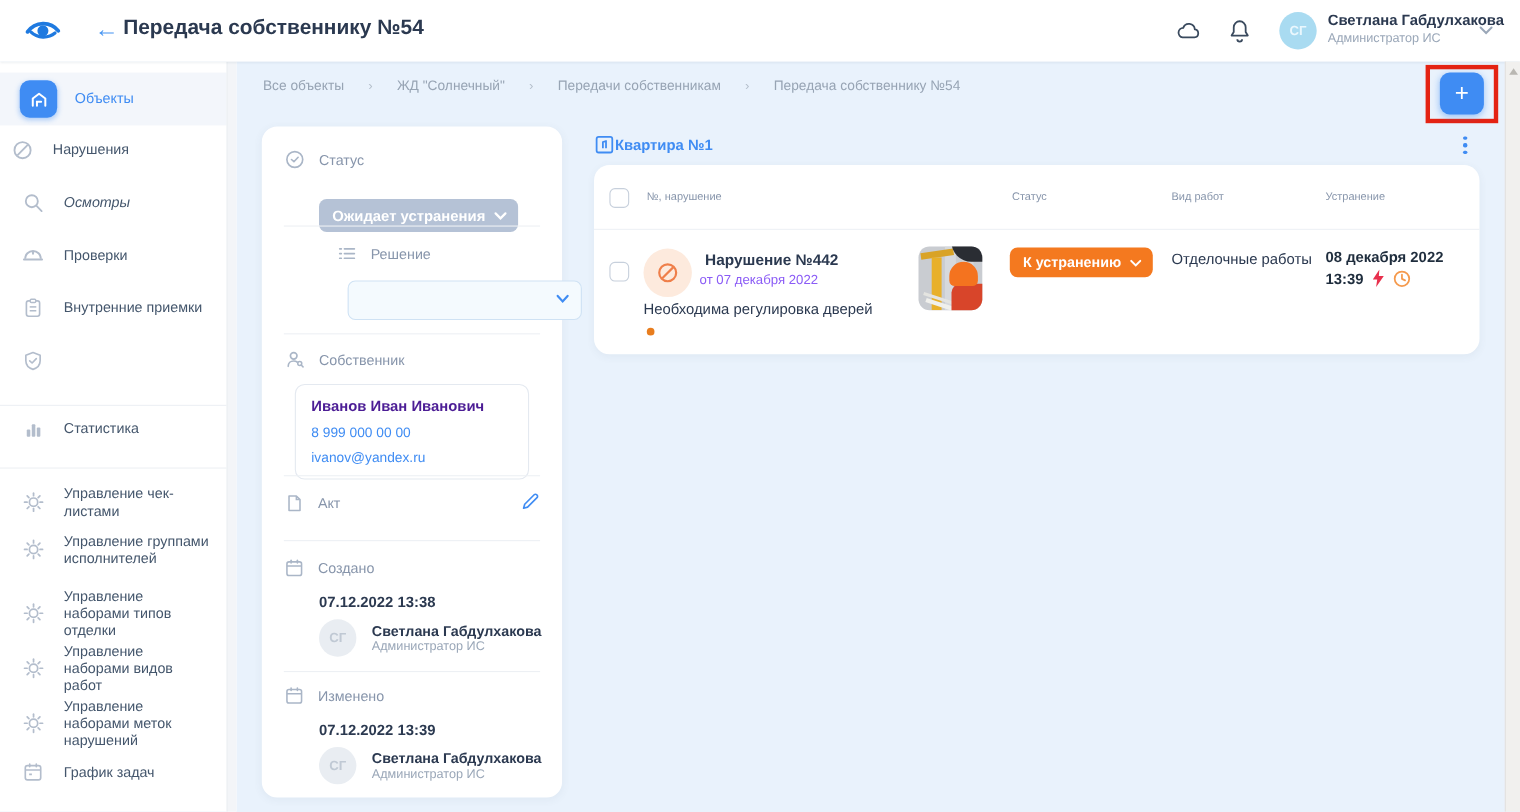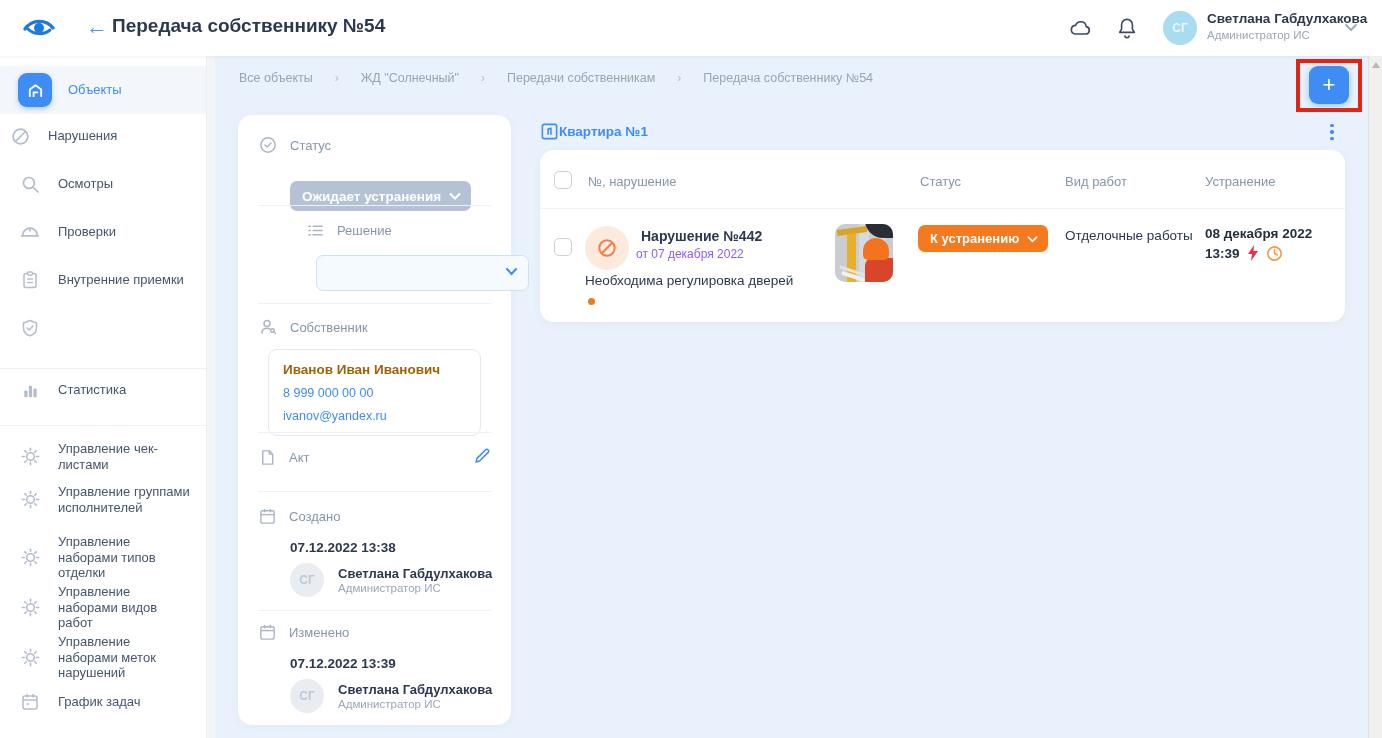--- a/index.html
+++ b/index.html
@@ -58,42 +58,42 @@
 
   .status-pill { position:absolute; left:52px; top:46px; height:30px; background:#b5c2d6; border:none; border-radius:7px;
                  color:#fff; font-size:13.5px; font-weight:700; padding:0 10px 0 12px; display:flex; align-items:center; gap:8px;
                  cursor:pointer; font-family:"Liberation Sans",sans-serif; }
   .decision-select { position:absolute; left:30px; top:34px; width:213px; height:36px; background:#f4fafe;
                      border:1px solid #cfe2f4; border-radius:7px; cursor:pointer; }
   .decision-select svg { position:absolute; right:10px; top:11px; }
 
   .owner-card { position:absolute; left:30px; top:32px; width:213px; border:1px solid #e4e9f0; border-radius:9px;
                 padding:12px 14px; }
-  .owner-name { font-size:13.5px; font-weight:700; color:#a16207; }
+  .owner-name { font-size:13.5px; font-weight:700; color:#4c1d95; }
   .owner-link { font-size:12.5px; color:#3f8cf3; margin-top:9px; cursor:pointer; }
 
   .edit-pencil { position:absolute; right:18px; top:-3px; width:22px; height:22px; cursor:pointer; }
 
   .meta-dt { position:absolute; left:52px; top:33px; font-size:13.5px; font-weight:700; color:#2b3950; }
   .meta-user { position:absolute; left:52px; top:56px; display:flex; align-items:center; gap:14px; }
   .meta-avatar { width:34px; height:34px; background:#e9edf2; color:#c0c9d4; font-size:12px; }
   .meta-nm { font-size:13px; font-weight:700; color:#2b3950; line-height:1.3; }
   .meta-rl { font-size:11.5px; color:#9aa7b8; }
 
   
   .group-head { position:absolute; left:325px; top:66px; display:flex; align-items:center; gap:0; cursor:pointer; }
   .group-title { font-size:13.5px; font-weight:700; color:#3f8cf3; }
   .kebab { position:absolute; left:1108px; top:66px; width:18px; height:20px; cursor:pointer;
            display:flex; flex-direction:column; align-items:center; gap:3px; justify-content:center; }
   .kebab i { width:3.5px; height:3.5px; border-radius:50%; background:#3f8cf3; }
 
   .table-card { position:absolute; left:325px; top:94px; width:805px; height:172px; background:#fff; border-radius:14px;
                 box-shadow:0 2px 8px rgba(60,80,110,.06); }
   .chk { position:absolute; width:18px; height:18px; border:1.5px solid #c7d0dc; border-radius:5px; background:#fff; cursor:pointer; }
-  .col-head { position:absolute; top:24px; font-size:13px; color:#8795ab; }
+  .col-head { position:absolute; top:24px; font-size:10px; color:#8795ab; }
   .t-div { position:absolute; left:0; top:58px; width:805px; height:1px; background:#eef1f5; }
 
   .viol-ico { position:absolute; left:45px; top:76px; width:44px; height:44px; border-radius:50%; background:#fdeadd;
               display:flex; align-items:center; justify-content:center; }
   .viol-title { position:absolute; left:101px; top:78px; font-size:14px; font-weight:700; color:#2b3950; cursor:pointer; }
   .viol-date { position:absolute; left:96px; top:97px; font-size:12px; color:#8b5cf6; }
   .viol-desc { position:absolute; left:45px; top:123px; font-size:13.5px; color:#2b3950; }
   .viol-dot { position:absolute; left:48px; top:148px; width:7px; height:7px; border-radius:50%; background:#e87d1e; }
 
   .thumb { position:absolute; left:295px; top:74px; width:58px; height:58px; border-radius:10px; overflow:hidden; cursor:pointer; background:#c9ccd1; }
@@ -171,21 +171,21 @@
   <div class="sb-item" style="top:68px;padding-left:8px;">
     <span class="sb-ico">
       <svg width="21" height="21" viewBox="0 0 20 20">
           <circle cx="10" cy="10" r="7" fill="none" stroke="#b3bdcc" stroke-width="1.6"></circle>
           <line x1="5.5" y1="14.5" x2="14.5" y2="5.5" stroke="#b3bdcc" stroke-width="1.6"></line>
         </svg>
     </span>
     <span class="lbl">Нарушения</span>
   </div>
 
-  <div class="sb-item" style="top:116px;">
+  <div class="sb-item" style="top:116px;font-style:italic;">
     <span class="sb-ico">
       <svg width="21" height="21" viewBox="0 0 20 20">
           <circle cx="8.5" cy="8.5" r="5.2" fill="none" stroke="#b3bdcc" stroke-width="1.6"></circle>
           <line x1="12.6" y1="12.6" x2="17" y2="17" stroke="#b3bdcc" stroke-width="1.6" stroke-linecap="round"></line>
         </svg>
     </span>
     <span class="lbl">Осмотры</span>
   </div>
 
   <div class="sb-item" style="top:164px;">

